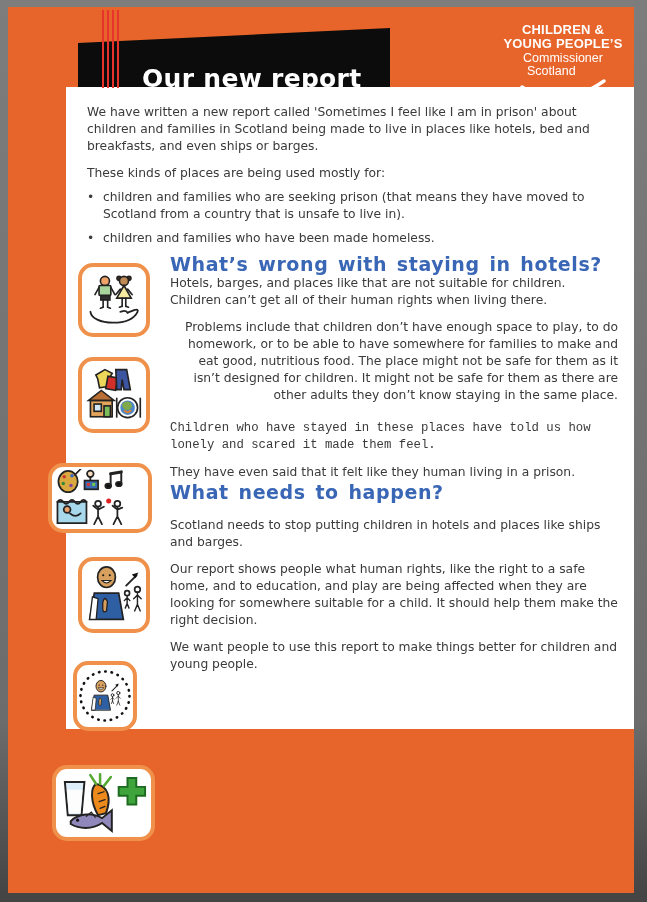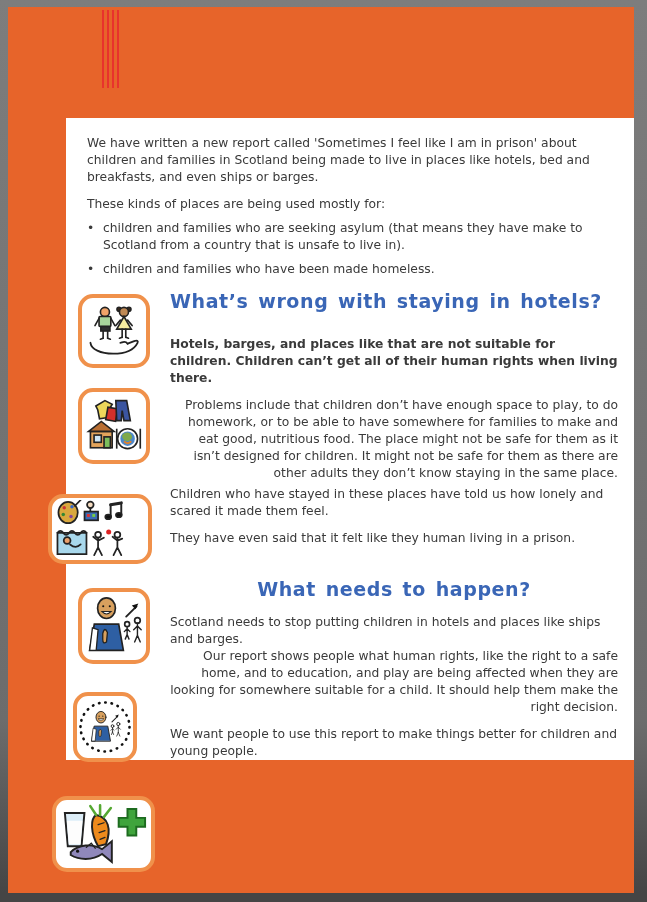--- a/index.html
+++ b/index.html
@@ -18,72 +18,84 @@
   .banner .title{position:absolute;left:64px;bottom:9px;color:#fff;font-size:25px;font-weight:bold;letter-spacing:.3px;}
   .redlines{position:absolute;left:94px;top:3px;height:78px;display:flex;z-index:3;}
   .redlines i{display:block;width:2px;height:100%;background:var(--red-line);margin-right:3px;}
   .logo{position:absolute;left:492px;top:16px;width:126px;color:#fff;text-align:center;z-index:2;}
   .logo .l1,.logo .l2{font-family:"Liberation Sans",sans-serif;font-weight:bold;font-size:13px;line-height:14px;letter-spacing:.2px;}
   .logo .l3{font-family:"Liberation Sans",sans-serif;font-size:12.5px;line-height:13px;margin-top:1px;}
   .logo .l4{font-family:"Liberation Sans",sans-serif;font-size:12.5px;line-height:13px;text-align:left;padding-left:27px;}
   .logo svg.smile{position:absolute;left:16px;top:54px;}
 
   
-  .card{position:absolute;left:58px;top:111px;width:568px;height:642px;background:var(--paper);color:var(--text-dark);}
+  .card{position:absolute;left:58px;top:80px;width:568px;height:642px;background:var(--paper);color:var(--text-dark);}
   .card p{font-size:12.3px;line-height:17px;}
   .intro{padding:17px 22px 0 21px;}
   .intro .bullet{display:flex;margin-top:7px;}
   .intro .bullet .dot{width:16px;flex:none;font-size:12.3px;line-height:17px;text-align:left;}
   .sections{margin:0 16px 0 104px;}
   .sections h2{color:var(--heading-blue);font-size:19px;line-height:22px;font-weight:bold;letter-spacing:.6px;word-spacing:2.5px;}
 
   
   .ibox{position:absolute;background:#fff;border:4px solid var(--box-border);border-radius:15px;
     display:flex;align-items:center;justify-content:center;}
 </style>
 </head>
 <body>
 
 <div class="screen">
   <div class="page">
 
+    <div class="banner">
+      <span class="title">Our new report</span>
+    </div>
     <div class="redlines">
         <i></i>
         <i></i>
         <i></i>
         <i></i>
       </div>
 
+    <div class="logo">
+      <div class="l1">CHILDREN &amp;</div>
+      <div class="l2">YOUNG PEOPLE’S</div>
+      <div class="l3">Commissioner</div>
+      <div class="l4">Scotland</div>
+      <svg class="smile" width="94" height="34" viewBox="0 0 94 34">
+        <path d="M6,10 Q42,36 88,4" fill="none" stroke="#fff" stroke-width="3.4" stroke-linecap="round"></path>
+      </svg>
+    </div>
 
     <div class="card">
 
       <div class="intro">
         <p style="margin-bottom:10px;">We have written a new report called 'Sometimes I feel like I am in prison' about children and families in Scotland being made to live in places like hotels, bed and breakfasts, and even ships or barges.</p>
         <p>These kinds of places are being used mostly for:</p>
         <div class="bullet">
           <span class="dot">•</span>
-          <p>children and families who are seeking asylum (that means they have make to Scotland from a country that is unsafe to live in).</p>
+          <p>children and families who are seeking prison (that means they have moved to Scotland from a country that is unsafe to live in).</p>
         </div>
         <div class="bullet">
           <span class="dot">•</span>
           <p>children and families who have been made homeless.</p>
         </div>
       </div>
 
       <div class="sections">
-        <h2 style="margin-top:12px;">What’s wrong with staying in hotels?</h2>
-        <p style="margin-top:24px;font-weight:bold;">Hotels, barges, and places like that are not suitable for children. Children can’t get all of their human rights when living there.</p>
+        <h2 style="margin-top:6px;">What’s wrong with staying in hotels?</h2>
+        <p style="margin-top:0;">Hotels, barges, and places like that are not suitable for children. Children can’t get all of their human rights when living there.</p>
         <p style="margin-top:10px;text-align:right;">Problems include that children don’t have enough space to play, to do homework, or to be able to have somewhere for families to make and eat good, nutritious food.  The place might not be safe for them as it isn’t designed for children. It might not be safe for them as there are other adults they don’t know staying in the same place.</p>
 
-        <p style="margin-top:4px;">Children who have stayed in these places have told us how lonely and scared it made them feel.</p>
+        <p style="margin-top:16px;font-family:Liberation Mono, monospace;">Children who have stayed in these places have told us how lonely and scared it made them feel.</p>
         <p style="margin-top:10px;">They have even said that it felt like they human living in a prison.</p>
 
-        <h2 style="margin-top:31px;text-align:center;">What needs to happen?</h2>
+        <h2 style="">What needs to happen?</h2>
         <p style="margin-top:14px;">Scotland needs to stop putting children in hotels and places like ships and barges.</p>
-        <p style="text-align:right;">Our report shows people what human rights, like the right to a safe home, and to education, and play are being affected when they are looking for somewhere suitable for a child. It should help them make the right decision.</p>
+        <p style="margin-top:10px;">Our report shows people what human rights, like the right to a safe home, and to education, and play are being affected when they are looking for somewhere suitable for a child. It should help them make the right decision.</p>
         <p style="margin-top:10px;">We want people to use this report to make things better for children and young people.</p>
       </div>
 
       <div class="ibox" style="left:12px;top:176px;width:72px;height:74px;">
         <svg width="58" height="58" viewBox="0 0 64 64">
           <g stroke="#222" stroke-width="1.8" stroke-linecap="round">
             <circle cx="22" cy="11" r="5" fill="#F0A368"></circle>
             <rect x="15.5" y="16" width="13" height="11" rx="1" fill="#A8D59B"></rect>
             <line x1="15.5" y1="18" x2="11" y2="26"></line>
               <line x1="28.5" y1="18" x2="33" y2="26"></line>

